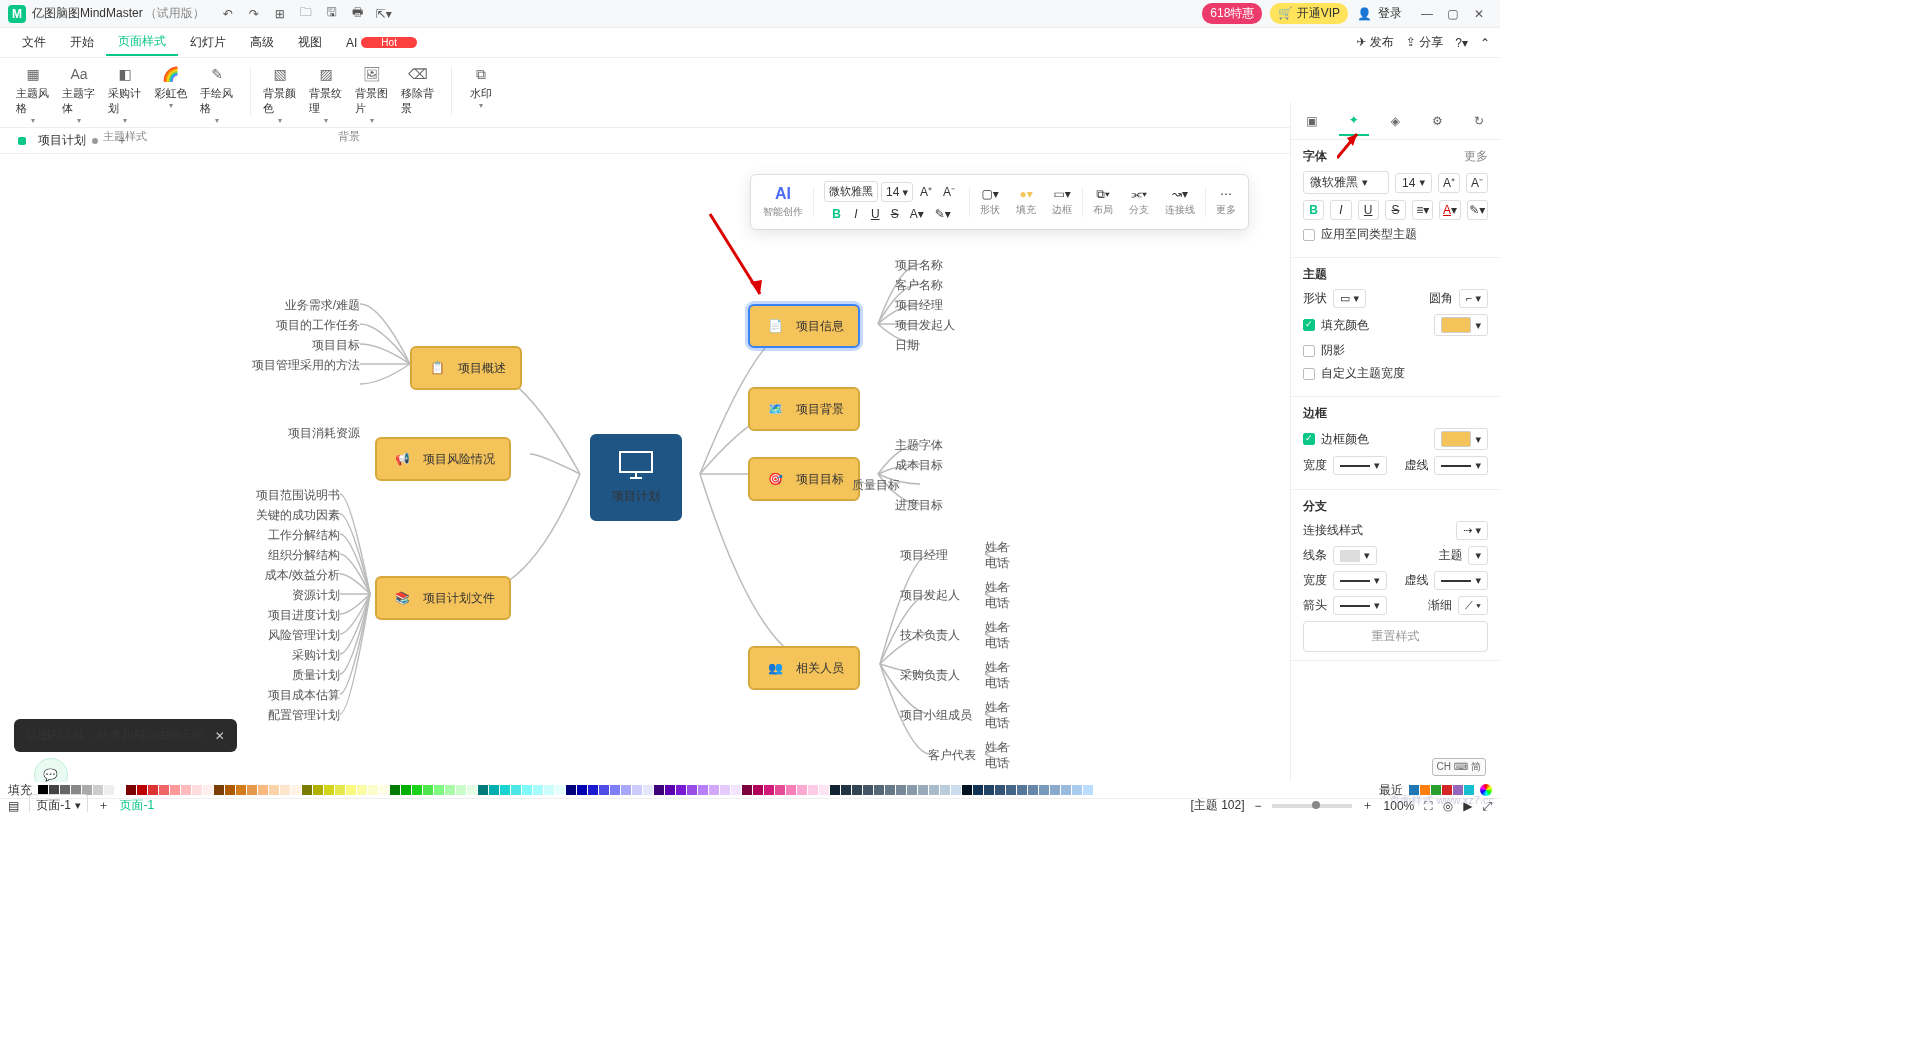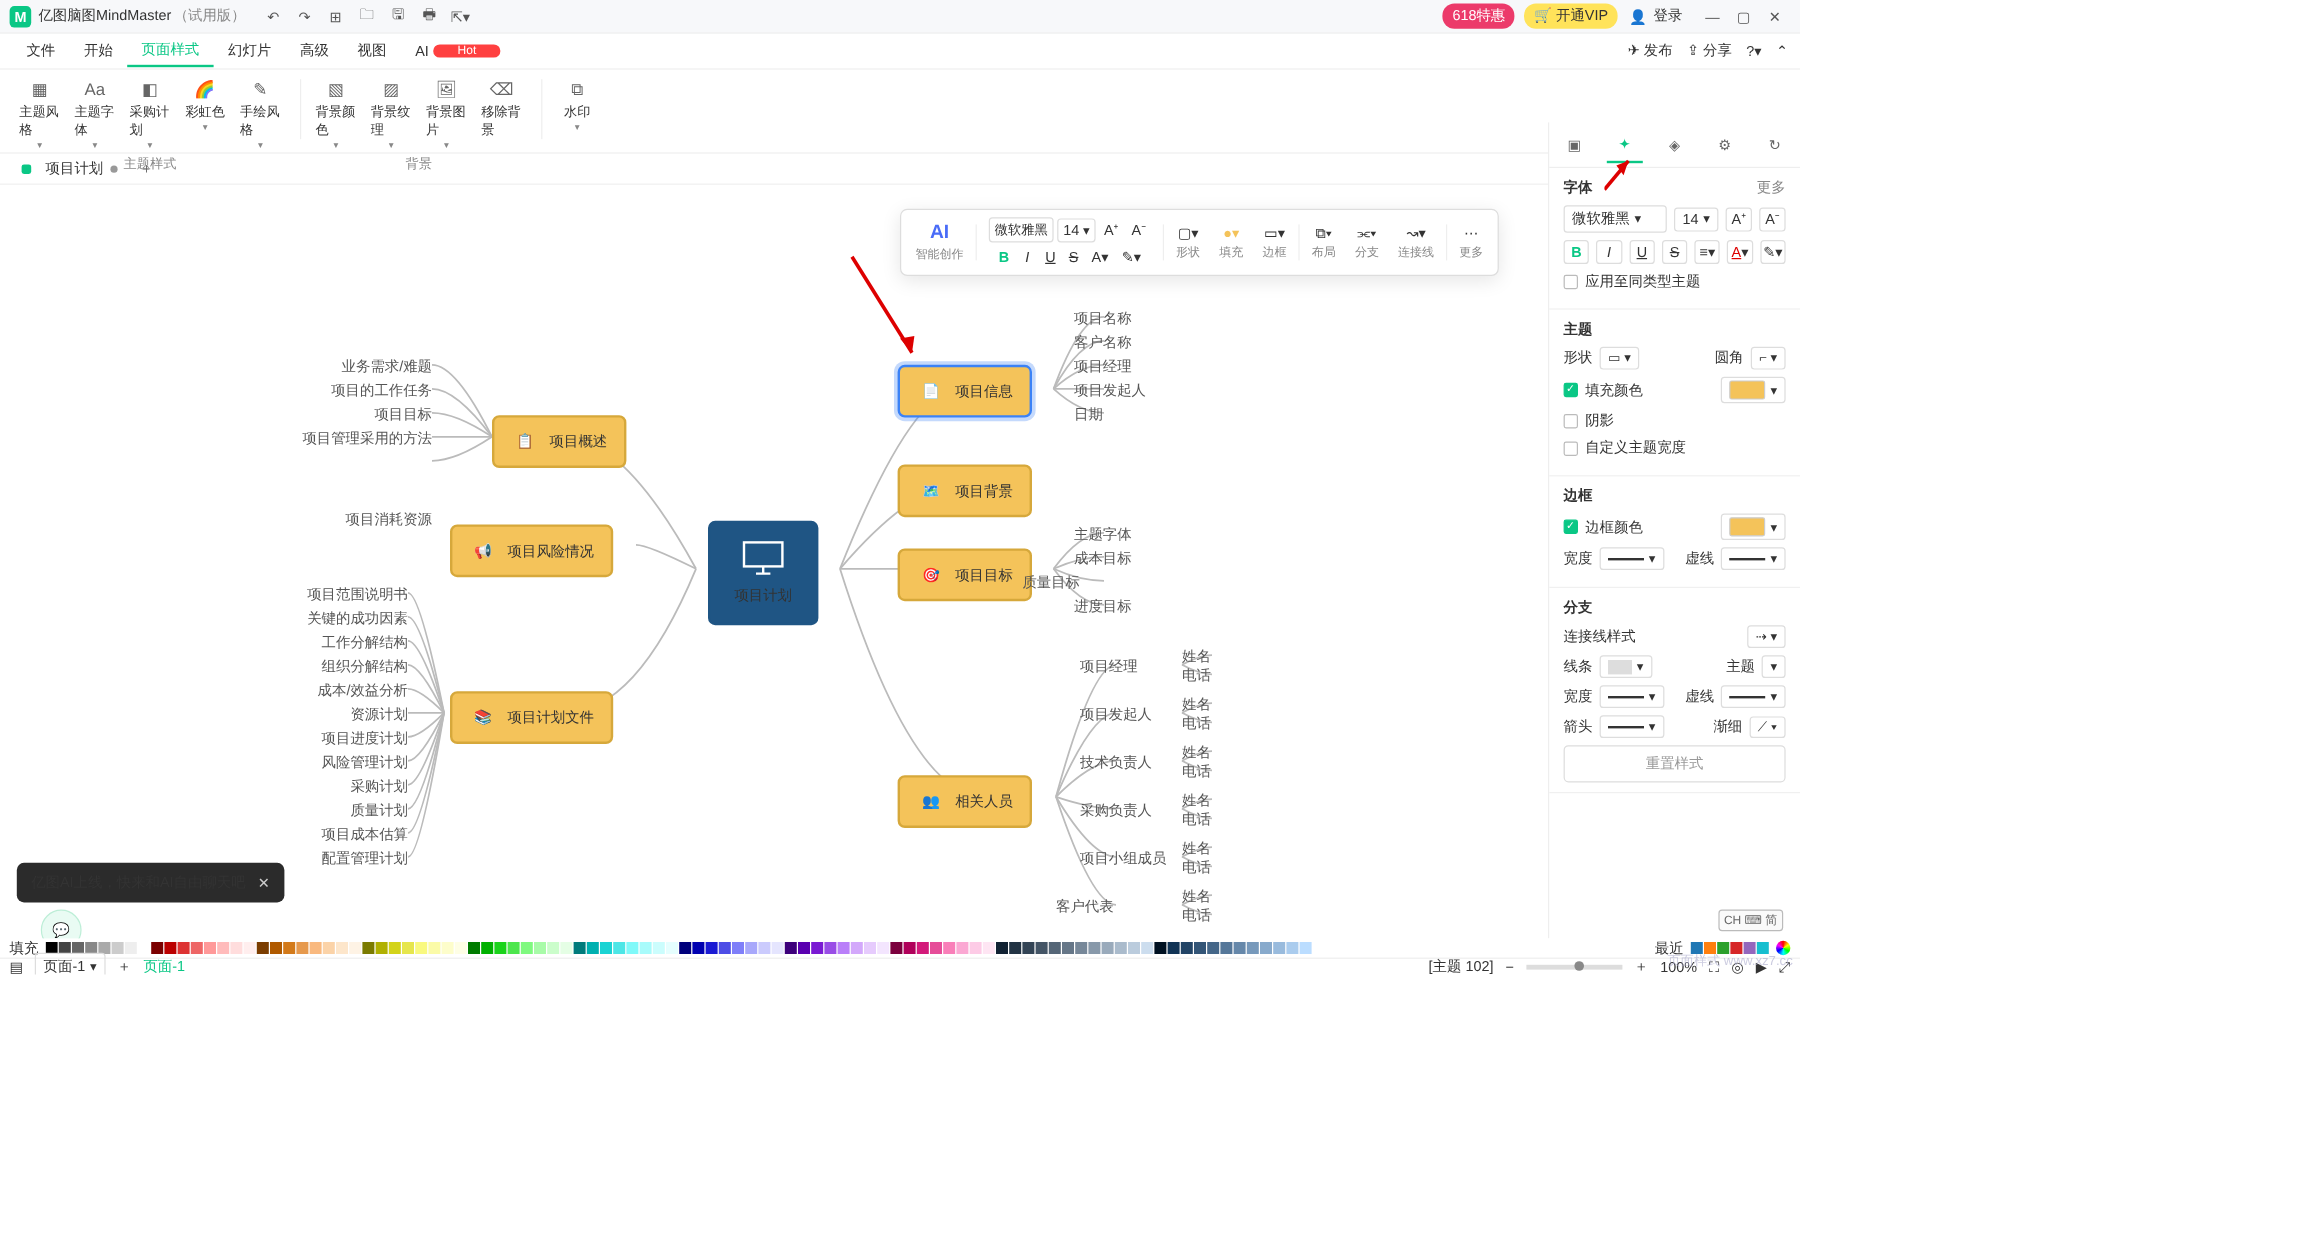--- a/index.html
+++ b/index.html
@@ -406,21 +406,21 @@
       <div class="leaf leafR" style="left: 985px; top: 441px; width: 120px;">电话</div>
       <div class="leaf leafR" style="left: 900px; top: 473px; width: 120px;">技术负责人</div>
       <div class="leaf leafR" style="left: 985px; top: 465px; width: 120px;">姓名</div>
       <div class="leaf leafR" style="left: 985px; top: 481px; width: 120px;">电话</div>
       <div class="leaf leafR" style="left: 900px; top: 513px; width: 120px;">采购负责人</div>
       <div class="leaf leafR" style="left: 985px; top: 505px; width: 120px;">姓名</div>
       <div class="leaf leafR" style="left: 985px; top: 521px; width: 120px;">电话</div>
       <div class="leaf leafR" style="left: 900px; top: 553px; width: 120px;">项目小组成员</div>
       <div class="leaf leafR" style="left: 985px; top: 545px; width: 120px;">姓名</div>
       <div class="leaf leafR" style="left: 985px; top: 561px; width: 120px;">电话</div>
-      <div class="leaf leafR" style="left: 880px; top: 593px; width: 120px;">客户代表</div>
+      <div class="leaf leafR" style="left: 928px; top: 593px; width: 120px;">客户代表</div>
       <div class="leaf leafR" style="left: 985px; top: 585px; width: 120px;">姓名</div>
       <div class="leaf leafR" style="left: 985px; top: 601px; width: 120px;">电话</div>
     </div>
 </div>
 
 <div class="rpanel">
   <svg class="arrow" style="position:absolute;left:46px;top:28px;z-index:5" width="30" height="30">
       <line x1="0" y1="28" x2="20" y2="4" stroke="#d00" stroke-width="3"></line>
       <polygon points="20,4 10,8 16,16" fill="#d00"></polygon>
     </svg>

